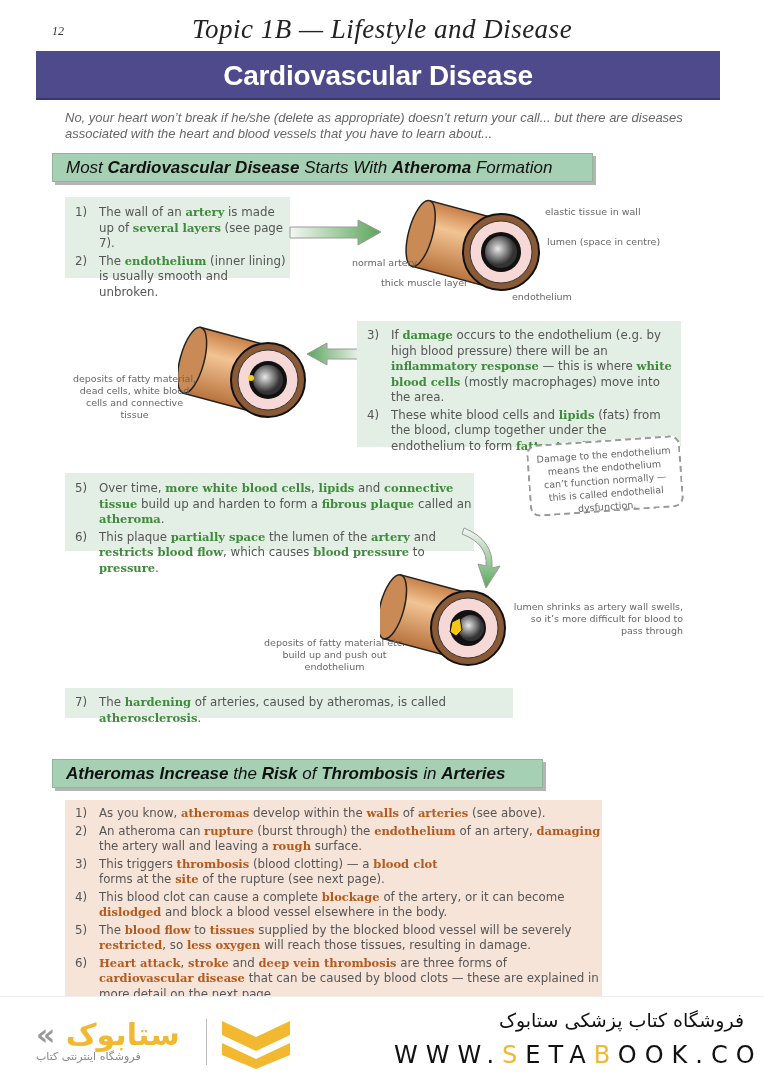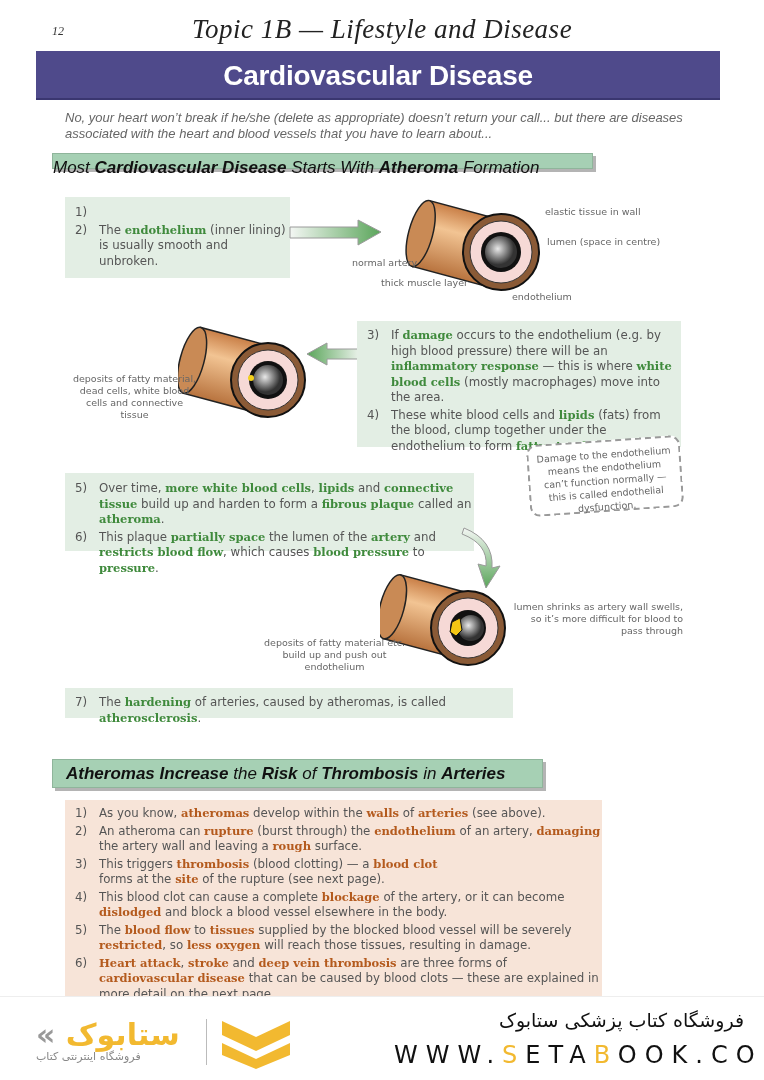--- a/index.html
+++ b/index.html
@@ -10,21 +10,21 @@
 
   
   .page-num { left: 52px; top: 24px; font-family: "Liberation Serif", serif; font-style: italic; font-size: 12px; color: #333; text-align: center; }
   .topic { left: 0; width: 764px; top: 14px; text-align: center; font-family: "Liberation Serif", serif; font-style: italic; font-size: 27px; color: #222; letter-spacing: 0.5px; }
   .title-bar { left: 36px; top: 51px; width: 684px; height: 49px; background: #4f4a8b; border-bottom: 2px solid #3a3670; }
   .title-bar h1 { color: #fff; font-family: "Liberation Sans", sans-serif; font-weight: bold; font-size: 28px; text-align: center; line-height: 49px; letter-spacing: -0.3px; }
 
   .intro { left: 65px; top: 110px; width: 620px; font-family: "Liberation Sans", sans-serif; font-style: italic; font-size: 13px; color: #666; line-height: 16px; }
 
   .sec-head { background: #a6d0b4; border: 1px solid #8fb59b; box-shadow: 3px 3px 0 #b4b4b4; font-family: "Liberation Sans", sans-serif; font-style: italic; color: #111; }
-  .sec1 { left: 52px; top: 153px; width: 541px; height: 16px; font-size: 17px; line-height: 28px; }
+  .sec1 { left: 52px; top: 153px; width: 541px; height: 29px; font-size: 17px; line-height: 28px; padding-left: 13px; }
   .sec2 { left: 52px; top: 759px; width: 491px; height: 29px; font-size: 17px; line-height: 28px; padding-left: 13px; }
   .sec-head b { font-weight: bold; }
 
   .gbox { background: #e3eee4; }
   .pbox { background: #f7e4d8; }
 
   .list { font-family: "DejaVu Sans", sans-serif; font-size: 11.8px; line-height: 15.5px; color: #555; }
   .list .it { display: flex; margin-bottom: 2px; }
   .list .n { width: 34px; flex: none; padding-left: 10px; color: #555; }
   .list .t { flex: 1; }
@@ -60,20 +60,21 @@
   <h1>Cardiovascular Disease</h1>
 </div>
 
 <div class="abs intro">No, your heart won’t break if he/she (delete as appropriate) doesn’t return your call... but there are diseases associated with the heart and blood vessels that you have to learn about...</div>
 
 <div class="abs sec-head sec1" id="sec1head"><span>Most </span><b>Cardiovascular Disease</b><span> Starts With </span><b>Atheroma</b><span> Formation</span></div>
 
 <div class="abs gbox box1 list g">
   <div class="it">
       <span class="n">1)</span>
+      <span class="t">The wall of an <b>artery</b> is made up of <b>several layers</b> (see page 7).</span>
     </div>
   <div class="it">
       <span class="n">2)</span>
       <span class="t">The <b>endothelium</b> (inner lining) is usually smooth and unbroken.</span>
     </div>
 </div>
 
 <svg class="abs" style="left:288px;top:218px" width="95" height="30">
   <defs>
       <linearGradient id="ga" x1="0" x2="1">

